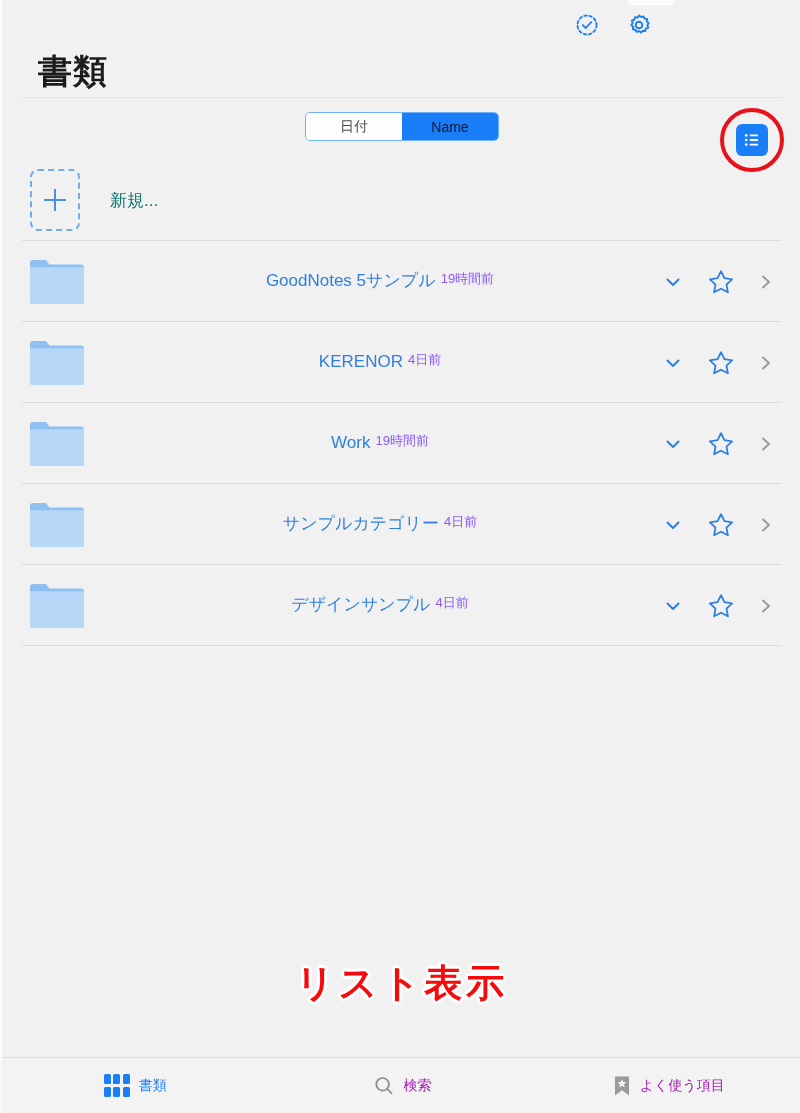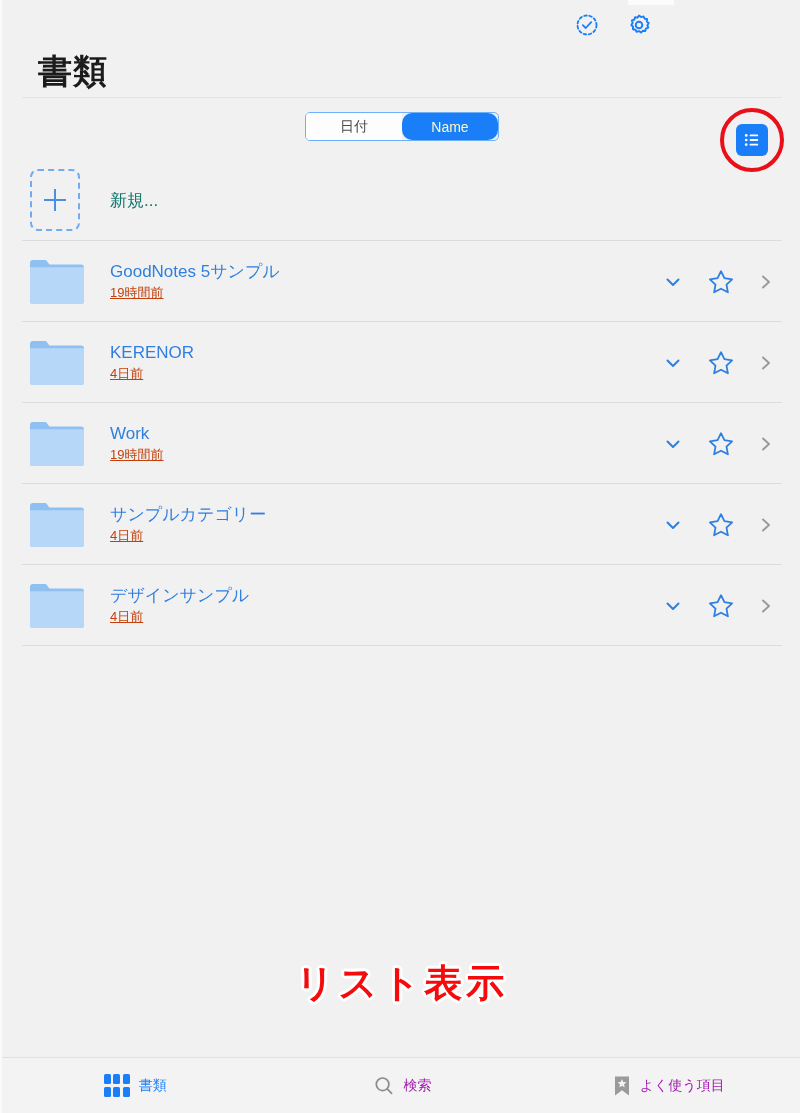--- a/index.html
+++ b/index.html
@@ -57,21 +57,21 @@
     overflow: hidden;
   }
   .seg {
     flex: 1;
     display: flex; align-items: center; justify-content: center;
     font-size: 14px;
     cursor: pointer;
     user-select: none;
   }
   .seg.inactive { background: #fdfdfd; color: #4a4a4a; font-family: Liberation Serif, serif; }
-  .seg.active   { background: #1a7ef9; color: #fef9c3; border-radius: 10px; }
+  .seg.active   { background: #1a7ef9; color: #0f172a; }
 
   
   .viewtoggle-wrap {
     position: absolute; left: 718px; top: 108px;
     width: 64px; height: 64px;
   }
   .viewtoggle-circle {
     position: absolute; left: 0; top: 0;
     width: 64px; height: 64px;
     border: 4px solid #e8111a;
@@ -134,29 +134,29 @@
     left: 20px; bottom: 0; width: 760px; height: 1px;
     background: #dcdcdc;
   }
   .folder-icon {
     margin-left: 28px;
     width: 54px; height: 46px;
     flex: none;
   }
   .folder-text {
     margin-left: 26px;
-    display: flex; flex-direction: column; justify-content: center;
+    display: flex; justify-content: center;
     gap: 5px;
     flex: 1;
   }
   .folder-name {
     font-size: 17px; color: #2f7fe0; line-height: 1.1;
   }
   .folder-date {
-    font-size: 13px; color: #c2410c; line-height: 1.1; text-decoration: underline;
+    font-size: 13px; color: #8b5cf6; line-height: 1.1;
   }
   .row-actions {
     display: flex; align-items: center;
     margin-right: 16px;
   }
   .act {
     display: flex; align-items: center; justify-content: center;
     cursor: pointer;
   }
   .act-chev   { width: 46px; height: 40px; }

